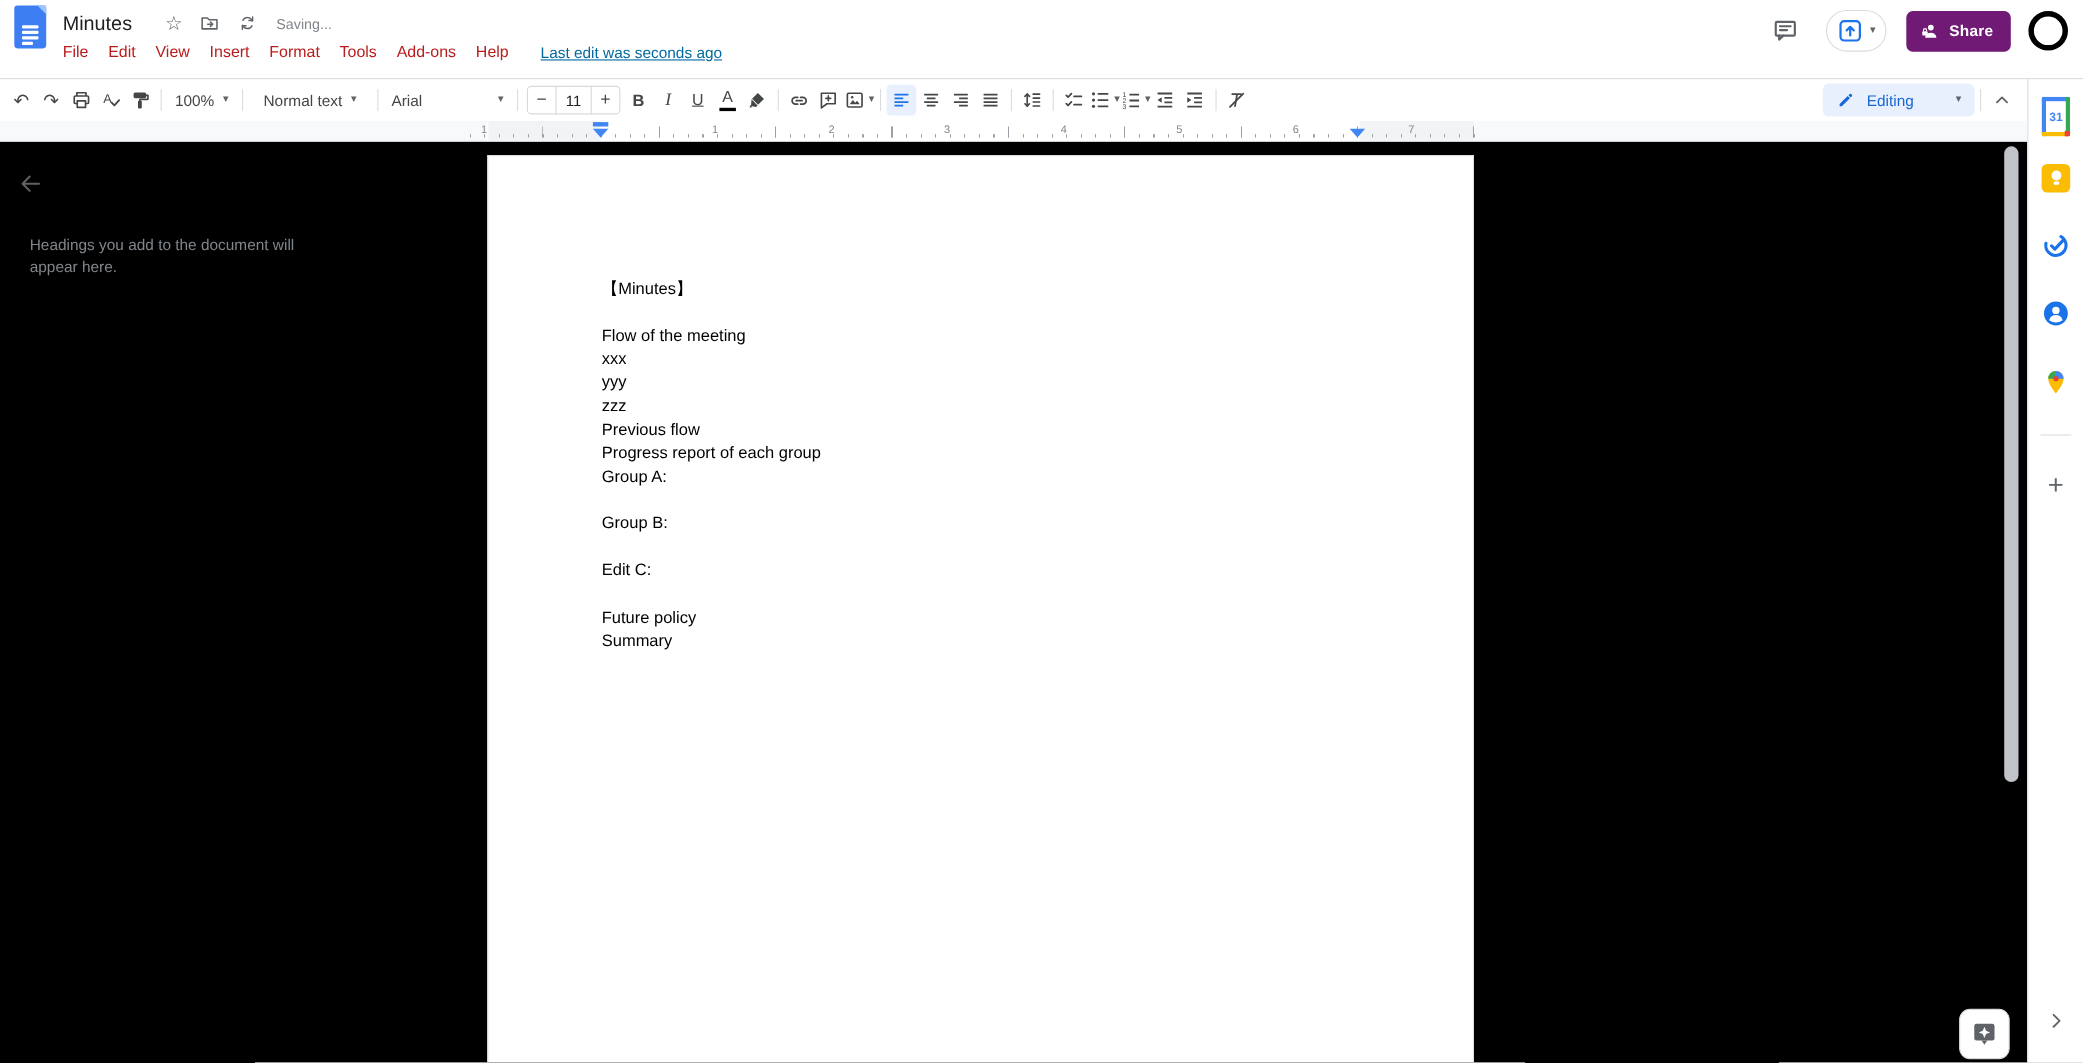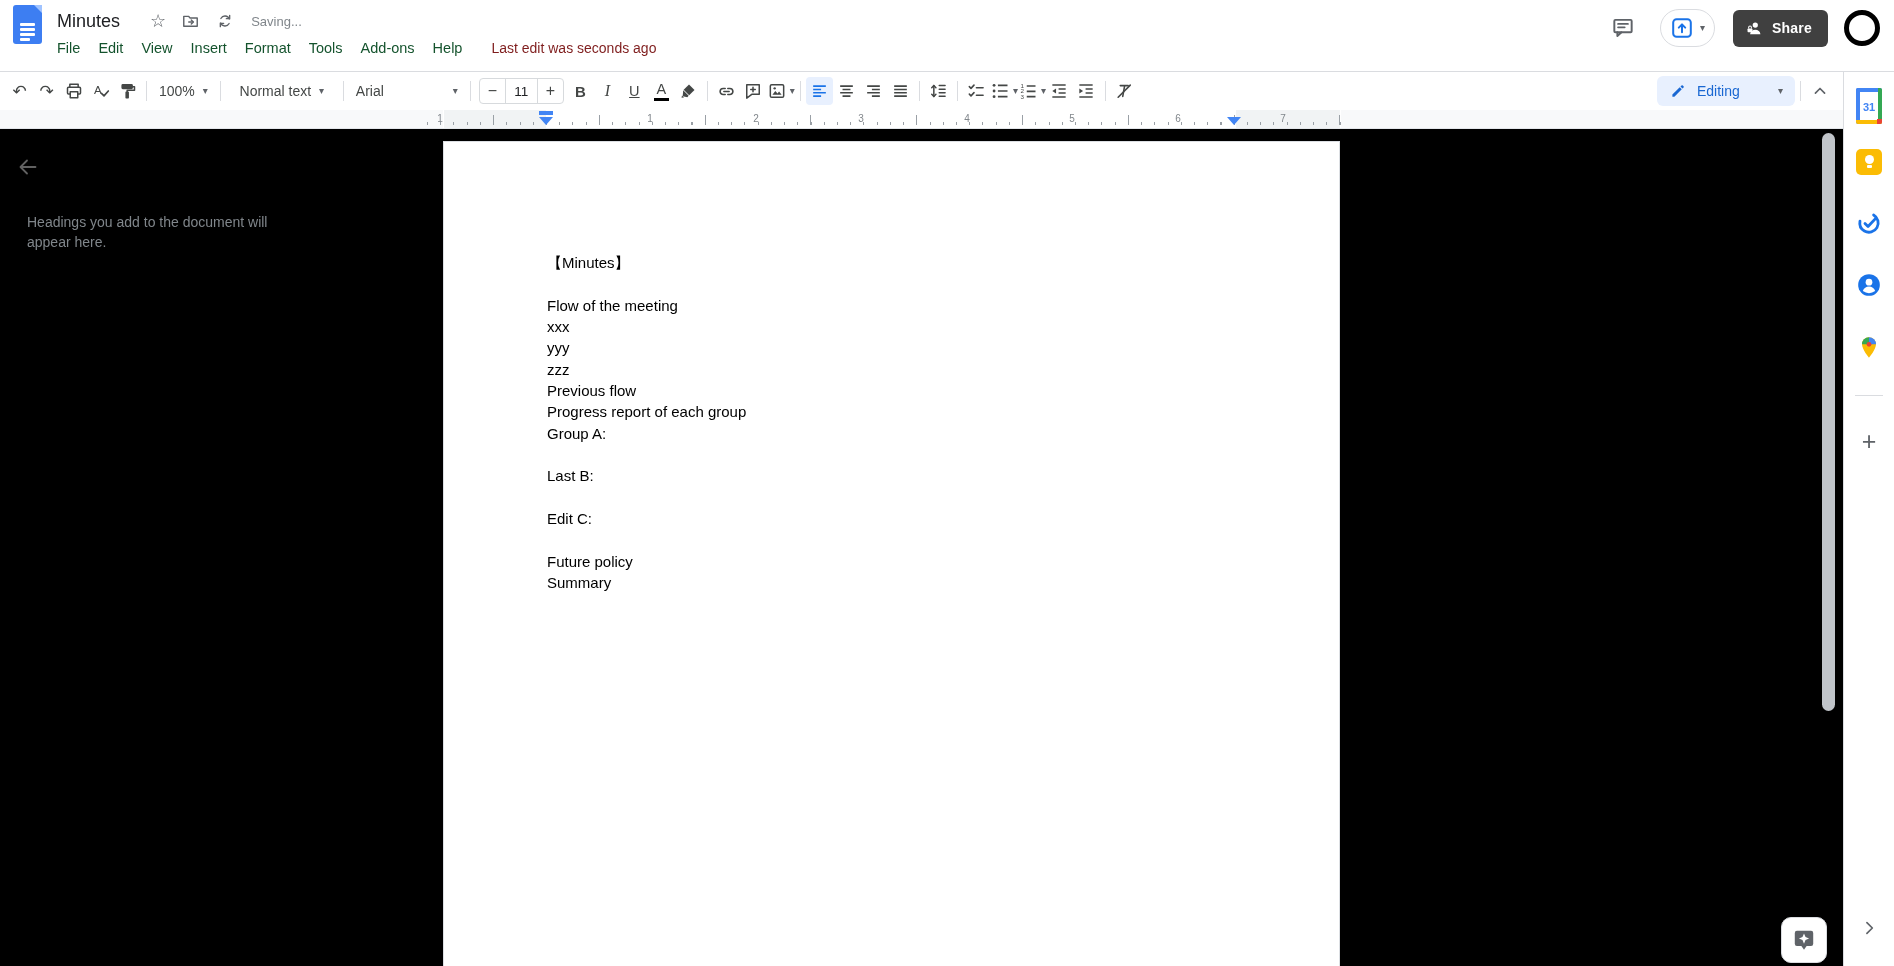--- a/index.html
+++ b/index.html
@@ -11,26 +11,26 @@
 .logo .fold{position:absolute;right:0;top:0;width:0;height:0;border-left:8px solid transparent;border-top:8px solid #a0c3ff}
 .logo .ln{position:absolute;left:7px;height:2.6px;background:#fff;border-radius:1px}
 .title-row{position:absolute;left:57px;top:8px;display:flex;align-items:center;height:26px}
 .doc-title{font-size:18px;color:#202124}
 .star-btn{margin-left:30px;font-size:18px;color:#5f6368;line-height:1;cursor:pointer}
 .ic-btn{display:flex;align-items:center;justify-content:center;color:#5f6368;cursor:pointer}
 .move-btn{margin-left:15px}
 .sync-ic{margin-left:17px}
 .saving{margin-left:18px;font-size:13px;color:#80868b}
 .menu-row{position:absolute;left:48px;top:35px;display:flex;align-items:center;height:26px}
-.menu-item{padding:3px 9px;font-size:14.5px;color:#14532d;border-radius:4px;cursor:pointer}
-.last-edit{margin-left:20px;font-size:14px;color:#7f1d1d;cursor:pointer}
+.menu-item{padding:3px 9px;font-size:14.5px;color:#b91c1c;border-radius:4px;cursor:pointer}
+.last-edit{margin-left:20px;font-size:14px;color:#0369a1;text-decoration:underline;cursor:pointer}
 .top-right{position:absolute;right:14px;top:8px;display:flex;align-items:center;height:40px}
 .history-btn{color:#5f6368;margin-right:24px}
 .present-pill{height:38px;border:1px solid #dadce0;border-radius:19px;display:flex;align-items:center;padding:0 9px;gap:6px;margin-right:18px;background:#fff;cursor:pointer}
-.share-btn{height:37px;background:#404040;border-radius:6px;color:#fff;display:flex;align-items:center;gap:8px;padding:0 16px 0 12px;cursor:pointer}
+.share-btn{height:37px;background:#701a75;border-radius:6px;color:#fff;display:flex;align-items:center;gap:8px;padding:0 16px 0 12px;cursor:pointer}
 .share-btn .lbl{font-size:14px;font-weight:600;letter-spacing:.2px}
 .avatar{width:36px;height:36px;border-radius:50%;border:5px solid #000;background:#fff;margin-left:16px;cursor:pointer}
 .caret{font-size:10px;color:#5f6368;line-height:1}
 
 .main{display:flex;height:894px}
 .content{position:relative;flex:1;min-width:0}
 
 .toolbar{height:38px;display:flex;align-items:center;padding:0 6px;background:#fff;position:relative}
 .tb{height:28px;min-width:27px;display:flex;align-items:center;justify-content:center;border-radius:4px;color:#444746;cursor:pointer;gap:3px}
 .tb.glyph{font-size:17px;line-height:1}
@@ -365,21 +365,21 @@
             <div class="doc-line">【Minutes】</div>
             <div class="doc-line"></div>
             <div class="doc-line">Flow of the meeting</div>
             <div class="doc-line">xxx</div>
             <div class="doc-line">yyy</div>
             <div class="doc-line">zzz</div>
             <div class="doc-line">Previous flow</div>
             <div class="doc-line">Progress report of each group</div>
             <div class="doc-line">Group A:</div>
             <div class="doc-line"></div>
-            <div class="doc-line">Last B:</div>
+            <div class="doc-line">Group B:</div>
             <div class="doc-line"></div>
             <div class="doc-line">Edit C:</div>
             <div class="doc-line"></div>
             <div class="doc-line">Future policy</div>
             <div class="doc-line">Summary</div>
           </div>
         </div>
 
         <div class="vscroll"></div>
 

